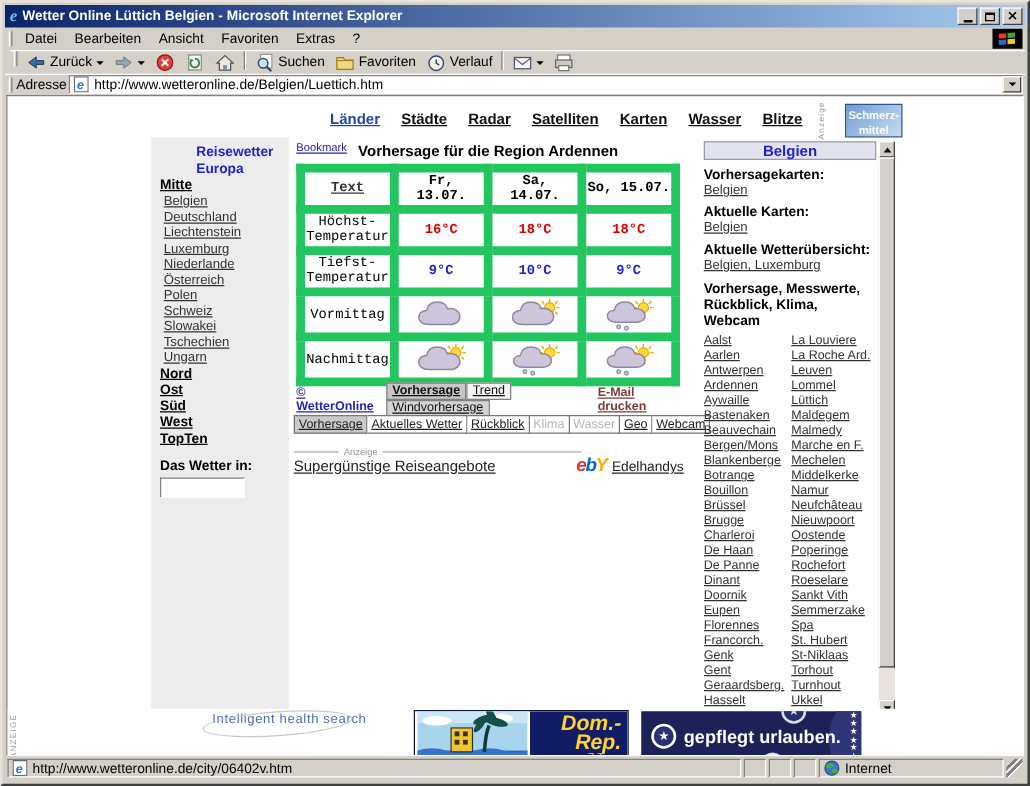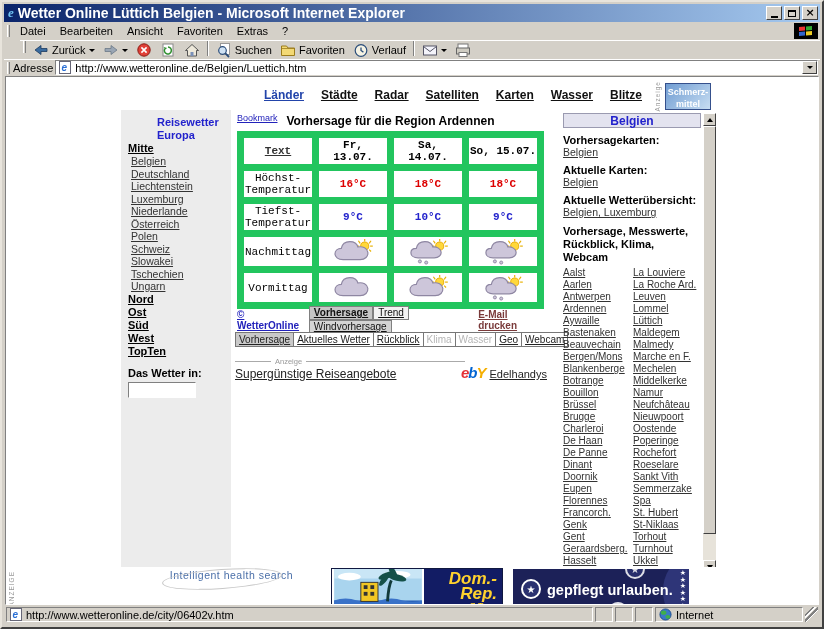--- a/index.html
+++ b/index.html
@@ -14,39 +14,39 @@
   a { color:#333; text-decoration:underline; cursor:pointer; }
 
   .window { position:absolute; inset:0; background:#d4d0c8;
     border:2px solid; border-color:#e8e4dc #404040 #404040 #e8e4dc; }
 
   
   .titlebar { position:absolute; top:2px; left:2px; right:2px; height:18px;
     background:linear-gradient(90deg,#0a246a,#a6caf0);
     display:flex; align-items:center; padding:0 2px; color:#fff; }
   .title-ie { font:bold italic 13px "Liberation Serif", serif; color:#6fc0f0; margin:0 4px 0 2px; }
-  .title-text { font-weight:bold; font-size:14px; flex:1; white-space:nowrap; overflow:hidden; }
+  .title-text { font-weight:bold; font-size:11px; flex:1; white-space:nowrap; overflow:hidden; }
   .winbtn { width:16px; height:14px; margin-left:2px; background:#d4d0c8;
     border:1px solid; border-color:#fff #404040 #404040 #fff;
     display:flex; align-items:center; justify-content:center; }
   .ic-min { width:7px; height:2px; background:#000; margin-top:7px; }
   .ic-max { width:8px; height:7px; border:1px solid #000; border-top-width:2px; }
   .ic-close { font:bold 11px "DejaVu Sans",sans-serif; color:#000; line-height:10px; }
 
   
   .menubar { position:absolute; top:21px; left:2px; right:2px; height:16px;
     display:flex; align-items:center; padding-left:2px; }
   .gripper { width:3px; height:12px; margin:0 3px 0 1px;
     border-left:1px solid #fff; border-right:1px solid #808080; }
   .menu-item { padding:1px 7px;text-align:center; }
   .throbber { position:absolute; right:2px; top:0; width:24px; height:16px; background:#000;
     display:flex; align-items:center; justify-content:center; }
 
   
-  .toolbar { position:absolute; top:38px; left:18px; right:2px; height:18px;
+  .toolbar { position:absolute; top:38px; left:6px; right:2px; height:18px;
     display:flex; align-items:flex-start; padding-left:2px; border-top:1px solid #fff; }
   .tbtn { display:flex; align-items:center; gap:3px; padding:0 4px; height:17px; }
   .caret { width:0; height:0; border:3px solid transparent; border-top-color:#000; margin-top:4px; }
   .tsep { width:2px; height:15px; margin:0 3px; border-left:1px solid #808080; border-right:1px solid #fff; }
 
   
   .addressbar { position:absolute; top:57px; left:2px; right:2px; height:16px;
     display:flex; align-items:center; padding-left:2px; border-top:1px solid #fff; }
   .addr-field { flex:1; height:15px; margin:0 2px; background:#fff;
     border:1px solid; border-color:#808080 #fff #fff #808080;
@@ -61,21 +61,21 @@
     border:1px solid; border-color:#808080 #fff #fff #808080; }
 
   
   .logo { position:absolute; left:112px; top:6px; width:105px; text-align:center; }
   .logo-main { font:bold 16px "Liberation Sans",sans-serif; color:#22229a; letter-spacing:0; }
   .logo-sub { font-size:9px; color:#777; margin-top:-1px; }
   .topnav { position:absolute; left:258px; top:11px; width:378px;
     display:flex; justify-content:space-between; }
   .nav-link { font-weight:bold; font-size:12px; color:#111; }
   .topnav .nav-link:first-child { color:#2244aa; }
-  .top-ad { position:absolute; left:648px; top:4px; display:flex; align-items:center; gap:4px; }
+  .top-ad { position:absolute; left:648px; top:4px; display:flex; align-items:center; gap:15px; }
   .vtext { writing-mode:vertical-rl; transform:rotate(180deg); font-size:6.5px; color:#999; letter-spacing:1px; }
   .schmerz { width:46px; height:27px; border:1px solid #35508c;
     background:linear-gradient(135deg,#6f9cd2,#c7ddf2);
     color:#fff; font-weight:bold; font-size:9px; text-align:center; line-height:12px; padding-top:2px; }
 
   
   .left-col { position:absolute; left:115px; top:33px; width:110px; height:457px;
     background:#ececec; padding:6px 0 0 7px; }
   .sb-feat { font-weight:bold; color:#2222cc; line-height:13px; text-decoration:none; display:block;margin-left:29px; }
   .sb-group { font-weight:bold; color:#000; line-height:13px; display:block; }
@@ -368,20 +368,58 @@
           <td class="lab th">Höchst-Temperatur</td>
           <td class="th t-red">16°C</td>
           <td class="th t-red">18°C</td>
           <td class="th t-red">18°C</td>
         </tr>
         <tr>
           <td class="lab th">Tiefst-Temperatur</td>
           <td class="th t-blue">9°C</td>
           <td class="th t-blue">10°C</td>
           <td class="th t-blue">9°C</td>
+        </tr>
+        <tr>
+          <td class="lab ti">Vormittag</td>
+          <td class="ti">
+            <svg class="wicon" width="42" height="27" viewBox="0 0 46 30">
+              <path d="M12 24 C6 24 3 21 3 17.5 C3 14 6 11.5 10 11.5 C11 6.5 15 4 19.5 4 C24 4 27.5 6.5 28.5 10 C34 9 39 11.5 39.5 16 C40 20.5 36.5 24 31 24 Z" fill="#cdc6da" stroke="#8e86a2" stroke-width="1.3"></path>
+            </svg>
+          </td>
+          <td class="ti">
+            <svg class="wicon" width="42" height="27" viewBox="0 0 46 30">
+              <g stroke="#e8b000" stroke-width="1.3">
+                    <line x1="36" y1="1" x2="36" y2="4"></line>
+                    <line x1="29" y1="3" x2="31" y2="6"></line>
+                    <line x1="43" y1="3" x2="41" y2="6"></line>
+                    <line x1="27" y1="9" x2="30" y2="9"></line>
+                    <line x1="45" y1="9" x2="42" y2="9"></line>
+                    <line x1="29" y1="15" x2="31" y2="13"></line>
+                    <line x1="43" y1="15" x2="41" y2="13"></line>
+                  </g>
+              <circle cx="36" cy="9" r="4.5" fill="#ffd83a" stroke="#e8a800"></circle>
+              <path d="M12 24 C6 24 3 21 3 17.5 C3 14 6 11.5 10 11.5 C11 6.5 15 4 19.5 4 C24 4 27.5 6.5 28.5 10 C34 9 39 11.5 39.5 16 C40 20.5 36.5 24 31 24 Z" fill="#cdc6da" stroke="#8e86a2" stroke-width="1.3"></path>
+            </svg>
+          </td>
+          <td class="ti">
+            <svg class="wicon" width="42" height="27" viewBox="0 0 46 30">
+              <g stroke="#e8b000" stroke-width="1.3">
+                    <line x1="36" y1="1" x2="36" y2="4"></line>
+                    <line x1="29" y1="3" x2="31" y2="6"></line>
+                    <line x1="43" y1="3" x2="41" y2="6"></line>
+                    <line x1="27" y1="9" x2="30" y2="9"></line>
+                    <line x1="45" y1="9" x2="42" y2="9"></line>
+                  </g>
+              <circle cx="36" cy="9" r="4.5" fill="#ffd83a" stroke="#e8a800"></circle>
+              <path d="M12 22 C7 22 4 19.5 4 16.5 C4 13.5 6.5 11.5 10 11.5 C11 6.5 15 4 19.5 4 C24 4 27.5 6.5 28.5 10 C33 9.5 37 12 37.5 15.5 C38 19 35 22 30 22 Z" fill="#cdc6da" stroke="#8e86a2" stroke-width="1.3"></path>
+              <circle cx="14" cy="26" r="1.7" fill="#cdc6da" stroke="#8e86a2"></circle>
+              <circle cx="21" cy="27.3" r="1.7" fill="#cdc6da" stroke="#8e86a2"></circle>
+            </svg>
+          </td>
         </tr>
         <tr>
           <td class="lab ti">Nachmittag</td>
           <td class="ti">
             <svg class="wicon" width="42" height="27" viewBox="0 0 46 30">
               <g stroke="#e8b000" stroke-width="1.3">
                     <line x1="36" y1="1" x2="36" y2="4"></line>
                     <line x1="29" y1="3" x2="31" y2="6"></line>
                     <line x1="43" y1="3" x2="41" y2="6"></line>
                     <line x1="27" y1="9" x2="30" y2="9"></line>
@@ -399,58 +437,20 @@
                     <line x1="36" y1="1" x2="36" y2="4"></line>
                     <line x1="29" y1="3" x2="31" y2="6"></line>
                     <line x1="43" y1="3" x2="41" y2="6"></line>
                     <line x1="27" y1="9" x2="30" y2="9"></line>
                     <line x1="45" y1="9" x2="42" y2="9"></line>
                   </g>
               <circle cx="36" cy="9" r="4.5" fill="#ffd83a" stroke="#e8a800"></circle>
               <path d="M12 22 C7 22 4 19.5 4 16.5 C4 13.5 6.5 11.5 10 11.5 C11 6.5 15 4 19.5 4 C24 4 27.5 6.5 28.5 10 C33 9.5 37 12 37.5 15.5 C38 19 35 22 30 22 Z" fill="#cdc6da" stroke="#8e86a2" stroke-width="1.3"></path>
               <circle cx="14" cy="26" r="1.7" fill="#cdc6da" stroke="#8e86a2"></circle>
               <circle cx="21" cy="27.3" r="1.7" fill="#cdc6da" stroke="#8e86a2"></circle>
-            </svg>
-          </td>
-          <td class="ti">
-            <svg class="wicon" width="42" height="27" viewBox="0 0 46 30">
-              <g stroke="#e8b000" stroke-width="1.3">
-                    <line x1="36" y1="1" x2="36" y2="4"></line>
-                    <line x1="29" y1="3" x2="31" y2="6"></line>
-                    <line x1="43" y1="3" x2="41" y2="6"></line>
-                    <line x1="27" y1="9" x2="30" y2="9"></line>
-                    <line x1="45" y1="9" x2="42" y2="9"></line>
-                  </g>
-              <circle cx="36" cy="9" r="4.5" fill="#ffd83a" stroke="#e8a800"></circle>
-              <path d="M12 22 C7 22 4 19.5 4 16.5 C4 13.5 6.5 11.5 10 11.5 C11 6.5 15 4 19.5 4 C24 4 27.5 6.5 28.5 10 C33 9.5 37 12 37.5 15.5 C38 19 35 22 30 22 Z" fill="#cdc6da" stroke="#8e86a2" stroke-width="1.3"></path>
-              <circle cx="14" cy="26" r="1.7" fill="#cdc6da" stroke="#8e86a2"></circle>
-              <circle cx="21" cy="27.3" r="1.7" fill="#cdc6da" stroke="#8e86a2"></circle>
-            </svg>
-          </td>
-        </tr>
-        <tr>
-          <td class="lab ti">Vormittag</td>
-          <td class="ti">
-            <svg class="wicon" width="42" height="27" viewBox="0 0 46 30">
-              <path d="M12 24 C6 24 3 21 3 17.5 C3 14 6 11.5 10 11.5 C11 6.5 15 4 19.5 4 C24 4 27.5 6.5 28.5 10 C34 9 39 11.5 39.5 16 C40 20.5 36.5 24 31 24 Z" fill="#cdc6da" stroke="#8e86a2" stroke-width="1.3"></path>
-            </svg>
-          </td>
-          <td class="ti">
-            <svg class="wicon" width="42" height="27" viewBox="0 0 46 30">
-              <g stroke="#e8b000" stroke-width="1.3">
-                    <line x1="36" y1="1" x2="36" y2="4"></line>
-                    <line x1="29" y1="3" x2="31" y2="6"></line>
-                    <line x1="43" y1="3" x2="41" y2="6"></line>
-                    <line x1="27" y1="9" x2="30" y2="9"></line>
-                    <line x1="45" y1="9" x2="42" y2="9"></line>
-                    <line x1="29" y1="15" x2="31" y2="13"></line>
-                    <line x1="43" y1="15" x2="41" y2="13"></line>
-                  </g>
-              <circle cx="36" cy="9" r="4.5" fill="#ffd83a" stroke="#e8a800"></circle>
-              <path d="M12 24 C6 24 3 21 3 17.5 C3 14 6 11.5 10 11.5 C11 6.5 15 4 19.5 4 C24 4 27.5 6.5 28.5 10 C34 9 39 11.5 39.5 16 C40 20.5 36.5 24 31 24 Z" fill="#cdc6da" stroke="#8e86a2" stroke-width="1.3"></path>
             </svg>
           </td>
           <td class="ti">
             <svg class="wicon" width="42" height="27" viewBox="0 0 46 30">
               <g stroke="#e8b000" stroke-width="1.3">
                     <line x1="36" y1="1" x2="36" y2="4"></line>
                     <line x1="29" y1="3" x2="31" y2="6"></line>
                     <line x1="43" y1="3" x2="41" y2="6"></line>
                     <line x1="27" y1="9" x2="30" y2="9"></line>
                     <line x1="45" y1="9" x2="42" y2="9"></line>

